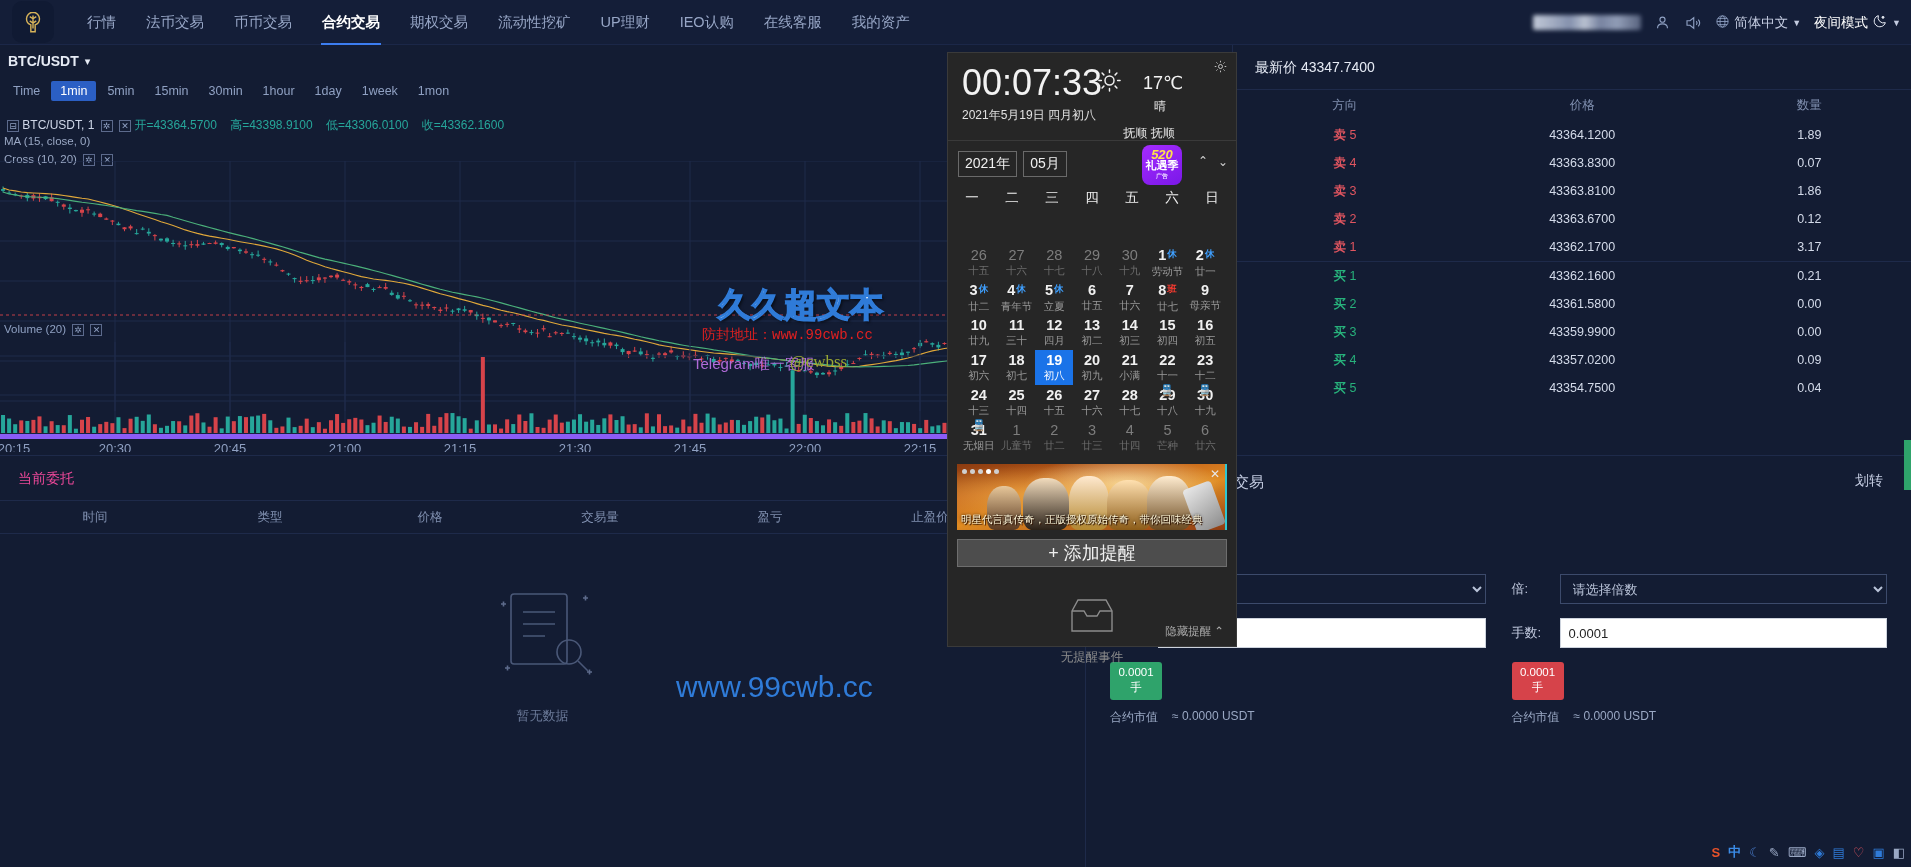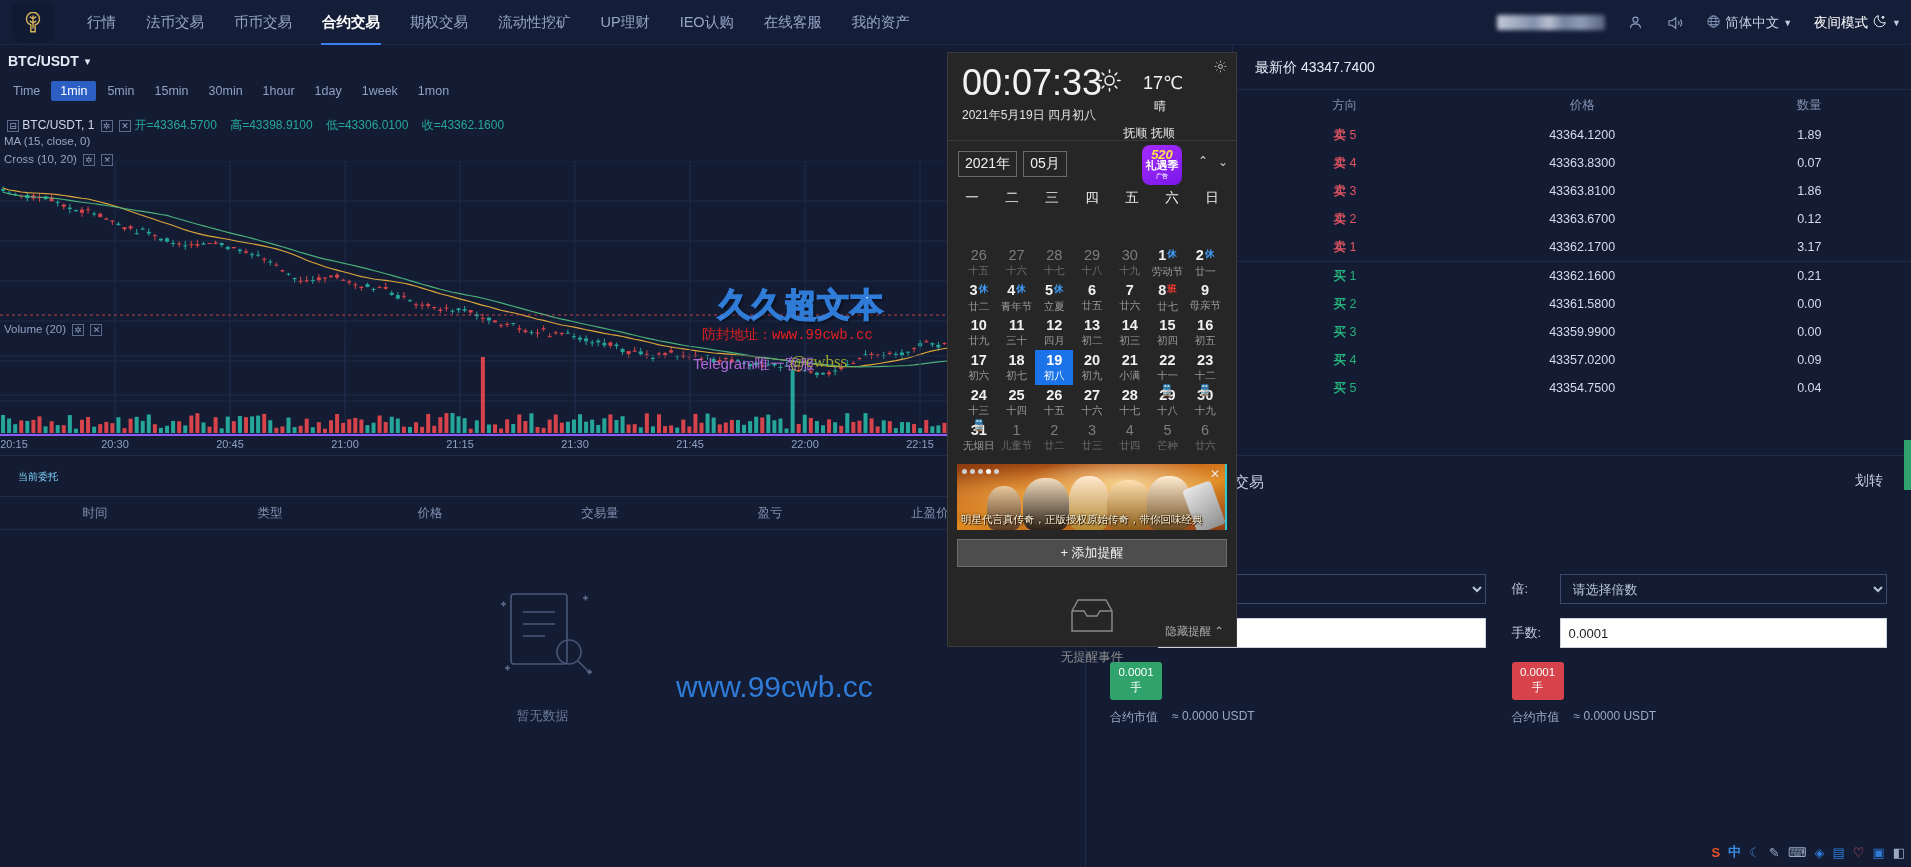--- a/index.html
+++ b/index.html
@@ -30,21 +30,21 @@
     line-height: 44px; height: 45px; white-space: nowrap; cursor: pointer;
     position: relative;
   }
   .navitem.active { color: #ffffff; font-weight: bold; }
   .navitem.active:after {
     content: ""; position: absolute; left: 14px; right: 14px; bottom: 0;
     height: 2px; background: #3c7df0;
   }
   #nav-right {
     position: absolute; right: 10px; top: 0; height: 45px;
-    display: flex; align-items: center; gap: 22px;
+    display: flex; align-items: center; gap: 13px;
   }
   #user-blur {
     width: 108px; height: 15px;
     background: linear-gradient(90deg,#cfd6e4 0%,#aeb8cd 18%,#8d9ab6 34%,#c6cedd 48%,#7f8ba8 62%,#9ba7c0 78%,#5d6884 100%);
     filter: blur(2.2px); opacity: .93; border-radius: 2px;
   }
   .navicon { color: #8fa0c2; display: flex; align-items: center; cursor: pointer; }
   .navtxt { font-size: 13.5px; color: #c3cbe0; cursor: pointer; display:flex; align-items:center; gap:4px;}
   .caret { font-size: 9px; color: #c3cbe0; }
   
@@ -80,29 +80,29 @@
     font-size: 10.5px; color: #8fa0c2; border-left: 1px solid #1e2a4a;
   }
   #pricescale div { position: absolute; left: 6px; }
   #lastprice-tag {
     position: absolute; right: 2px; width: 72px; height: 15px; background: #d6434a;
     color: #fff; font-size: 10.5px; line-height: 15px; text-align: center; border-radius: 2px;
   }
   #volume-label { position: absolute; left: 4px; top: 218px; font-size: 11.5px; color: #8fa0c2; }
   #timescale {
     position: absolute; left: 0; bottom: 0; width: 1154px; height: 18px;
-    font-size: 11px; color: #8fa0c2; border-top: 2px solid #8b5cf6;
+    font-size: 13px; color: #8fa0c2; border-top: 5px solid #8b5cf6;
   }
   #timescale span { position: absolute; top: 2px; transform: translateX(-50%); }
   
   #orderspanel {
     position: absolute; left: 0; top: 455px; width: 1085px; height: 412px;
     background: #131c33; border-top: 1px solid #1e2a4a;
   }
-  #orders-title { font-size: 10px; color: #7dd3fc; padding: 14px 0 12px 18px; }
+  #orders-title { font-size: 14px; color: #ec4899; padding: 14px 0 12px 18px; }
   #orders-head {
     display: flex; font-size: 12.5px; color: #8090b0;
     border-top: 1px solid #1e2a4a; border-bottom: 1px solid #1e2a4a; height: 34px; align-items: center;
   }
   #orders-head > div { text-align: center; }
   #empty-wrap {
     position: absolute; left: 0; right: 0; top: 120px; text-align: center; color: #6b7a99; font-size: 13px;
   }
   
   #orderbook {
@@ -207,21 +207,21 @@
   #cal-ad .adtext {
     position: absolute; left: 4px; right: 4px; bottom: 3px; font-size: 10.5px;
     color: #fff6d8; text-shadow: 0 0 3px #000, 1px 1px 0 #3a1500; white-space: nowrap;
   }
   #ad-dots { position: absolute; left: 5px; top: 5px; display: flex; gap: 3px; }
   #ad-dots i { width: 5px; height: 5px; border-radius: 50%; background: #cfcfcf; display:block;}
   #ad-dots i.on { background: #fff; }
   #ad-x { position: absolute; right: 5px; top: 3px; color: #e8e8e8; font-size: 12px; cursor: pointer; }
   #add-remind {
     margin: 9px 9px 0 9px; height: 28px; border: 1px solid #6e6e6e; background: #4d4d4d;
-    color: #f0f0f0; font-size: 13px; display: flex; align-items: center; justify-content: center;
+    color: #f0f0f0; font-size: 18px; display: flex; align-items: center; justify-content: center;
     cursor: pointer;
   }
   #noevent { text-align: center; margin-top: 28px; color: #8c8c8c; font-size: 12.5px; }
   #hide-remind { position: absolute; right: 12px; bottom: 7px; font-size: 11.5px; color: #aaa; cursor: pointer; }
   
   .wm { position: absolute; pointer-events: none; z-index: 60; white-space: nowrap; }
   #wm1 { left: 718px; top: 283px; font-size: 33px; font-weight: bold; color: #fff;
          -webkit-text-stroke: 1.5px #2f7bd8; text-shadow: 2px 2px 3px rgba(0,0,0,.6); }
   #wm2 { left: 702px; top: 326px; font-size: 14px; color: #e02020; font-family:"Liberation Mono",monospace; }
   #wm3 { left: 693px; top: 355px; font-size: 15px; color: #b06bd8; }

